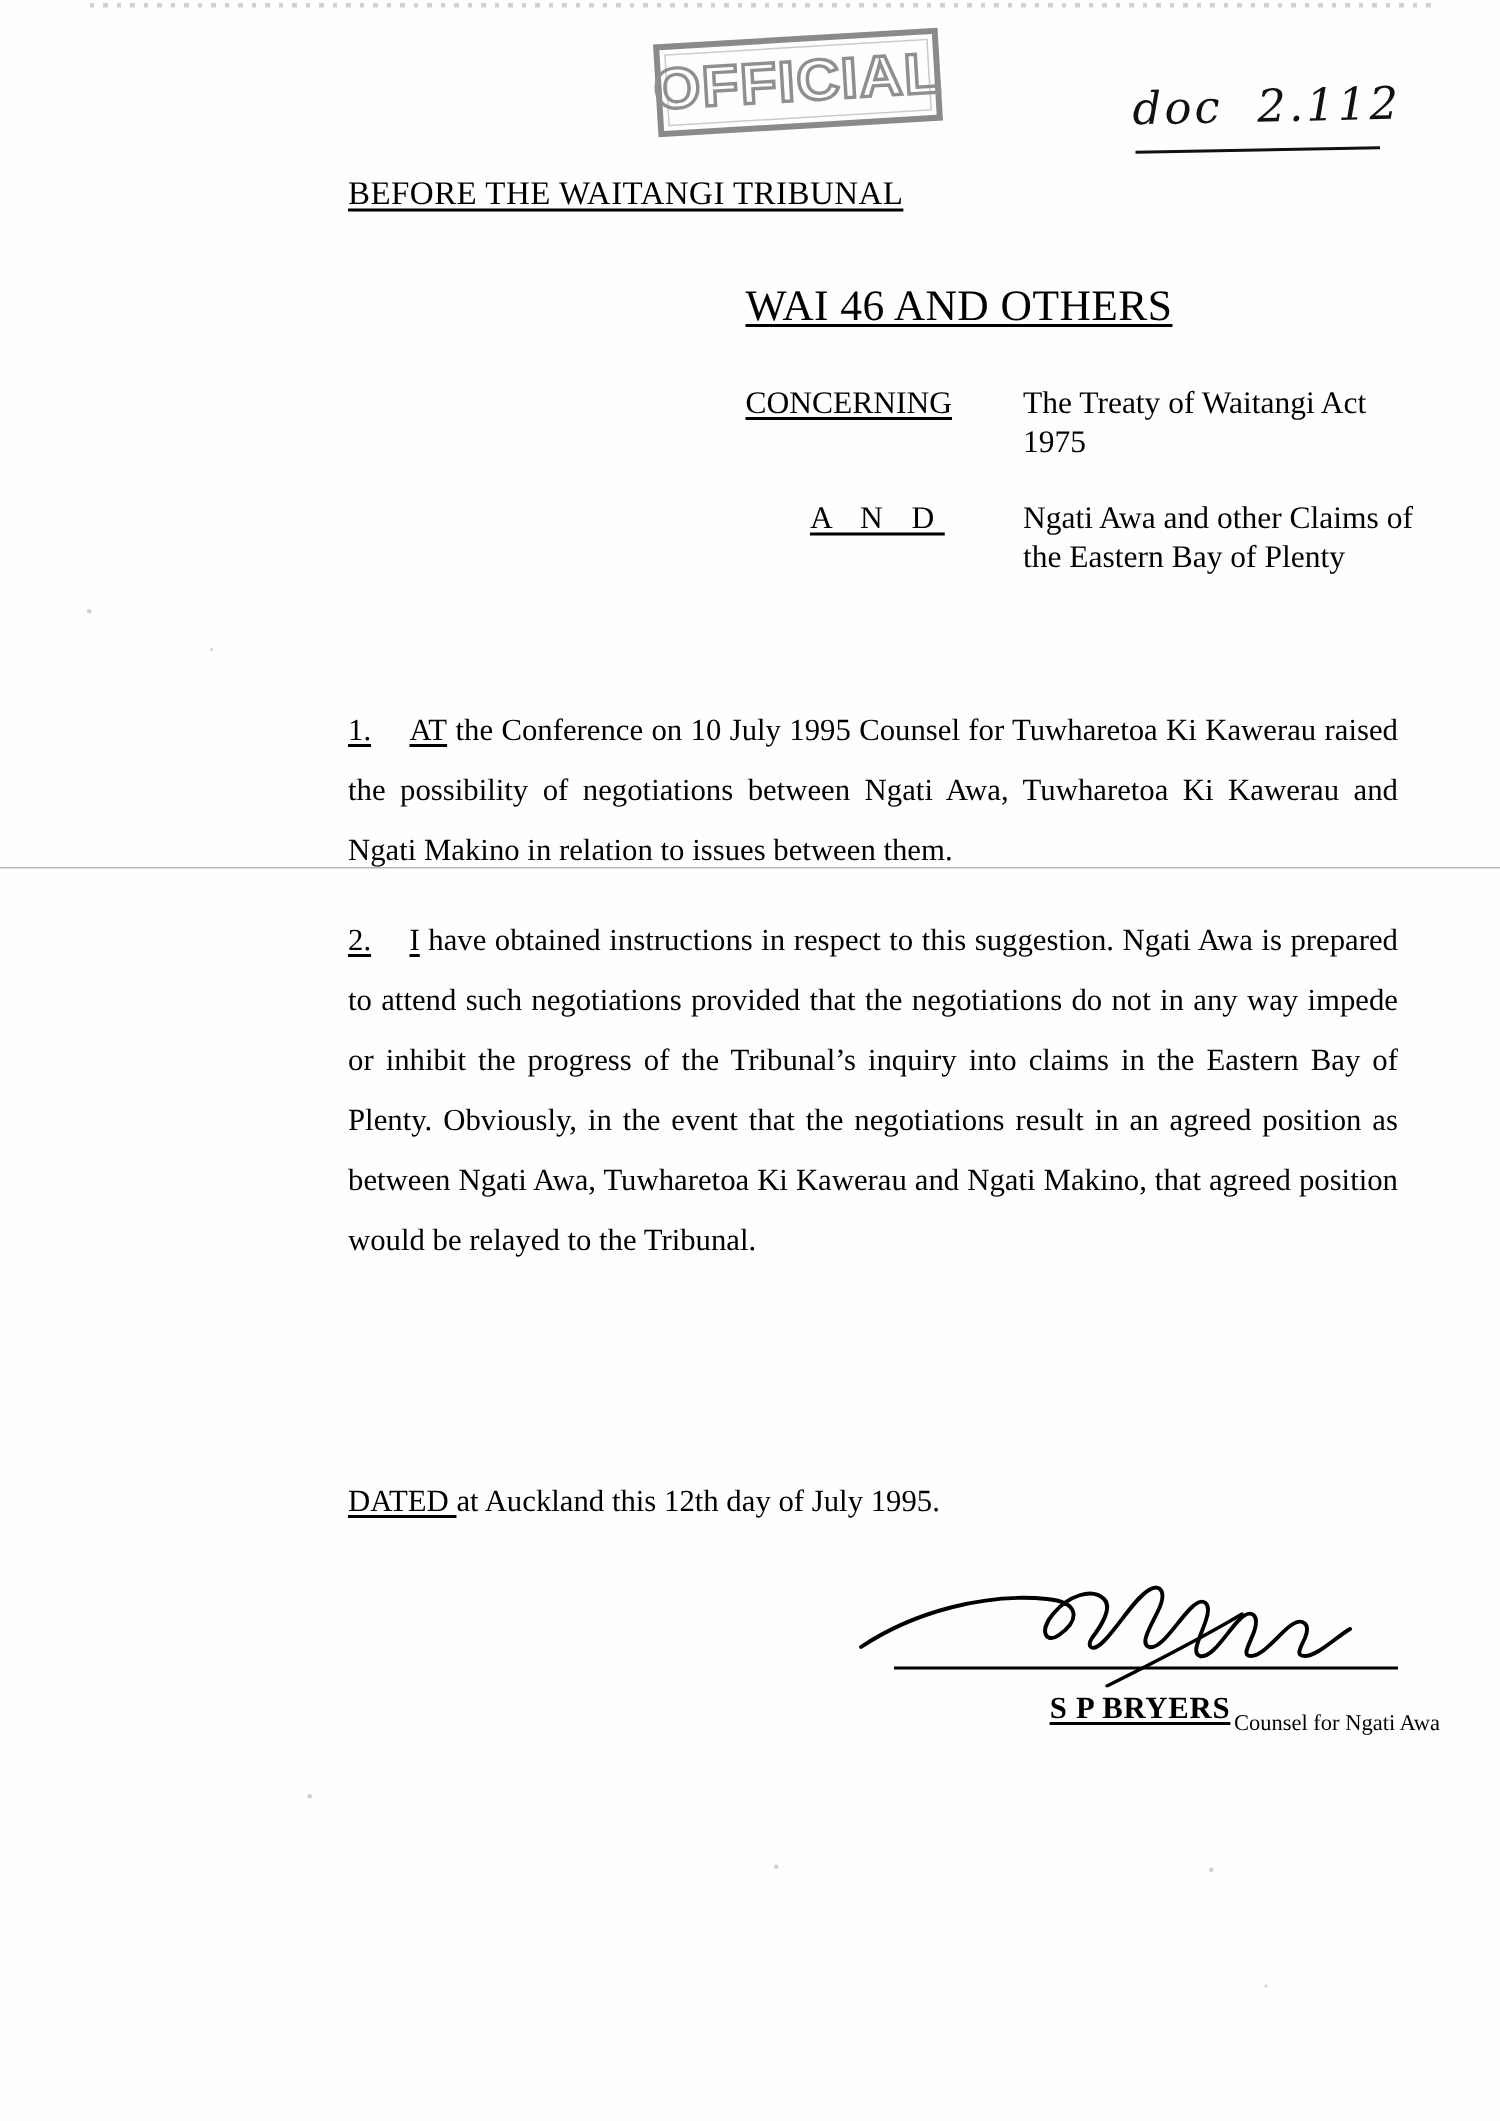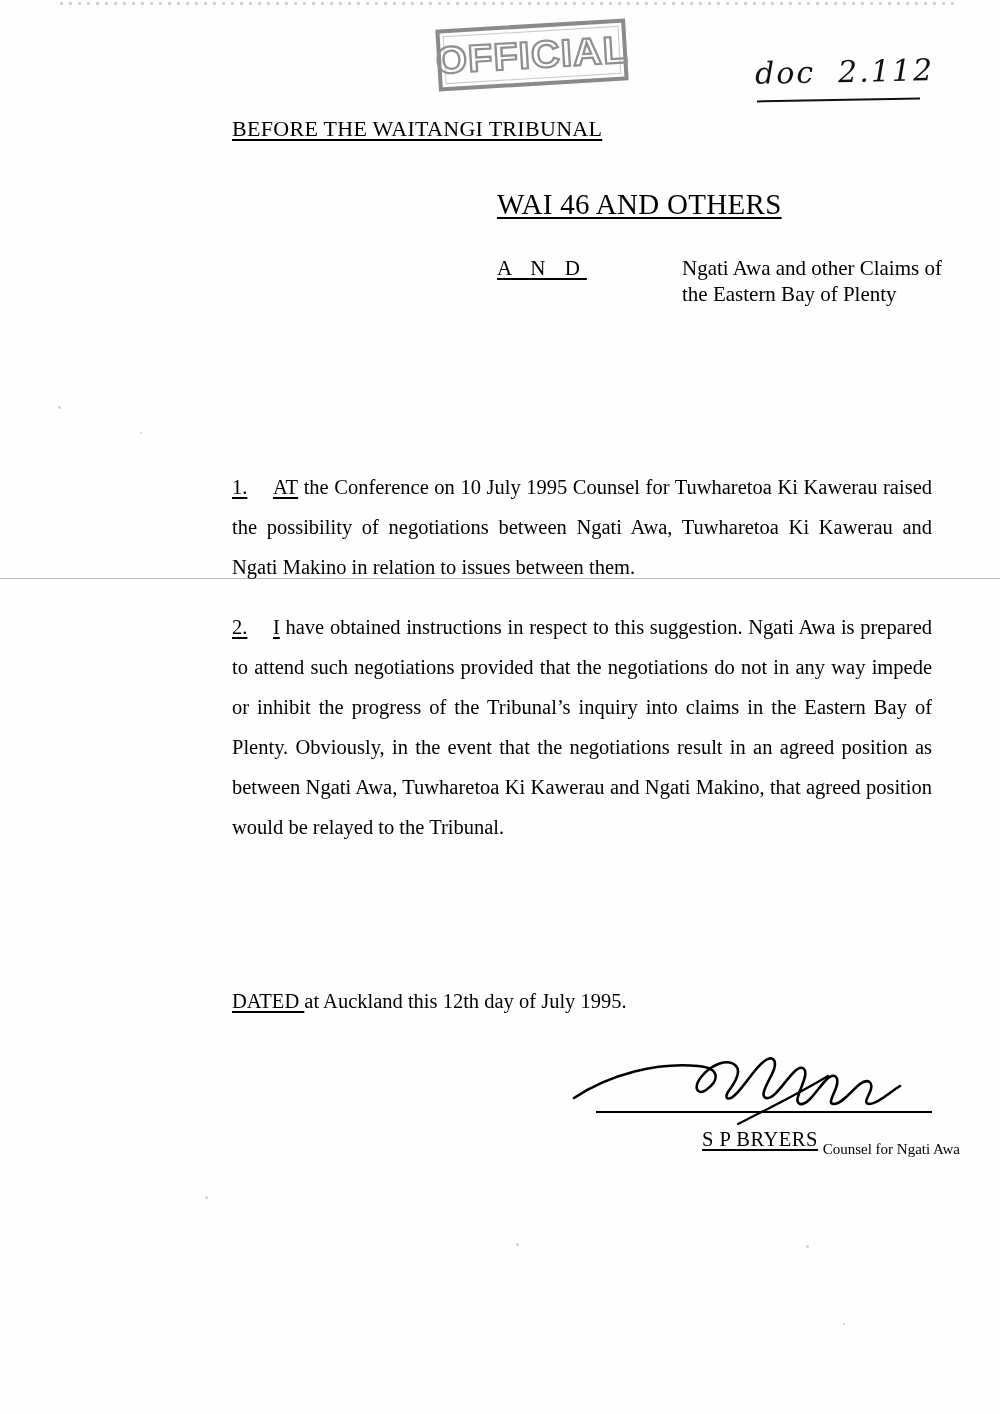--- a/index.html
+++ b/index.html
@@ -134,21 +134,21 @@
     display: flex;
     align-items: flex-start;
     margin-bottom: 26px;
   }
   .party-label {
     width: 185px;
     flex: 0 0 185px;
     font-size: 21px;
     white-space: nowrap;
   }
-  .party-label .spread { letter-spacing: 7px; }
+  .party-label .spread { letter-spacing: 7px; margin-left: 43px; }
   .party-value {
     font-size: 21px;
     line-height: 1.22;
   }
 
   
   .para {
     position: absolute;
     left: 232px;
     width: 700px;
@@ -198,20 +198,21 @@
     background: #000;
   }
   .sig-name {
     position: absolute;
     left: 0;
     top: 88px;
     width: 400px;
     text-align: center;
     font-size: 20.5px;
     letter-spacing: .5px;
+    font-weight: bold;
   }
   .sig-name .nm { text-decoration: underline; text-underline-offset: 3px; }
   .sig-role {
     position: absolute;
     left: 0;
     top: 101px;
     width: 400px;
     text-align: right;
     font-size: 15px;
   }
@@ -239,20 +240,26 @@
   <div class="handwrite-rule"></div>
 
   <div class="title-main">
     <span class="u">BEFORE THE WAITANGI TRIBUNAL</span>
   </div>
   <div class="title-wai">
     <span class="u">WAI 46 AND OTHERS</span>
   </div>
 
   <div class="party-block">
+    <div class="party-row">
+      <div class="party-label">
+        <span class="u">CONCERNING</span>
+      </div>
+      <div class="party-value">The Treaty of Waitangi Act 1975</div>
+    </div>
     <div class="party-row">
       <div class="party-label">
         <span class="u spread">A N D</span>
       </div>
       <div class="party-value">Ngati Awa and other Claims of the Eastern Bay of Plenty</div>
     </div>
   </div>
 
   <div class="para" id="para-1"><span class="para-lead">1.	AT</span><span> the Conference on 10 July 1995 Counsel for Tuwharetoa Ki Kawerau raised the possibility of negotiations between Ngati Awa, Tuwharetoa Ki Kawerau and Ngati Makino in relation to issues between them.</span></div>
 

